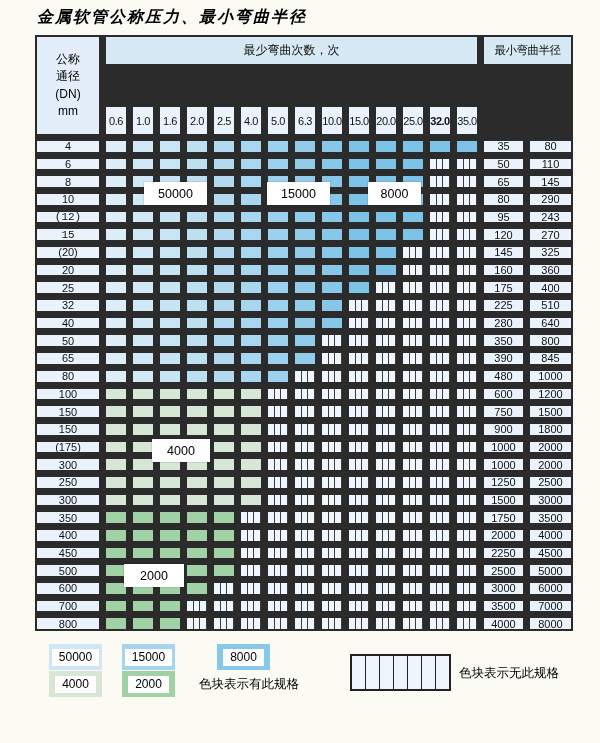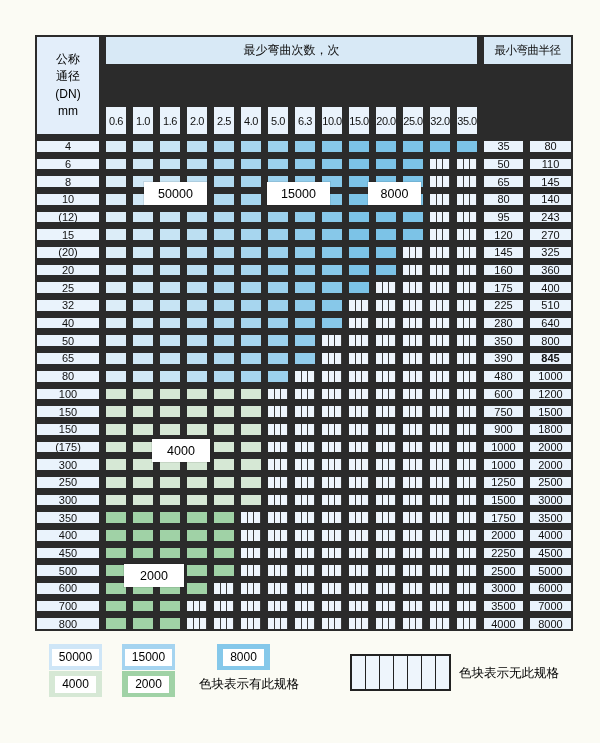--- a/index.html
+++ b/index.html
@@ -60,20 +60,21 @@
     border:2px solid #222;background-color:var(--stripe-bg);
     background-image:repeating-linear-gradient(90deg,transparent 0 12.7px,#222 12.7px 14px);
   }
   .legend-no-text{position:absolute;left:459px;top:665px;font-size:12.5px;color:#000;}
 </style>
 </head>
 <body>
 
 <div class="page">
 
+  <div class="title">金属软管公称压力、最小弯曲半径</div>
 
   <div class="spec-table" id="spec-table">
     <div class="dn-head" id="dn-head">
         <div>公称</div>
         <div>通径</div>
         <div>(DN)</div>
         <div>mm</div>
       </div>
     <div class="hc r1 radius-head">最小弯曲半径</div>
     <div class="hc r1 bend-head">最少弯曲次数，次</div>
@@ -83,21 +84,21 @@
       <div class="hc r3" style="grid-area: 3 / 4;">1.6</div>
       <div class="hc r3" style="grid-area: 3 / 5;">2.0</div>
       <div class="hc r3" style="grid-area: 3 / 6;">2.5</div>
       <div class="hc r3" style="grid-area: 3 / 7;">4.0</div>
       <div class="hc r3" style="grid-area: 3 / 8;">5.0</div>
       <div class="hc r3" style="grid-area: 3 / 9;">6.3</div>
       <div class="hc r3" style="grid-area: 3 / 10;">10.0</div>
       <div class="hc r3" style="grid-area: 3 / 11;">15.0</div>
       <div class="hc r3" style="grid-area: 3 / 12;">20.0</div>
       <div class="hc r3" style="grid-area: 3 / 13;">25.0</div>
-      <div class="hc r3" style="grid-area: 3 / 14;">32.0</div>
+      <div class="hc r3" style="grid-area: 3 / 14; font-weight: bold;">32.0</div>
       <div class="hc r3" style="grid-area: 3 / 15;">35.0</div>
       <div class="dn-cell" style="grid-area: 4 / 1;">4</div>
       <div class="spec-cell" style="grid-area: 4 / 2; background: rgb(220, 237, 248);"></div>
       <div class="spec-cell" style="grid-area: 4 / 3; background: rgb(209, 232, 246);"></div>
       <div class="spec-cell" style="grid-area: 4 / 4; background: rgb(199, 228, 244);"></div>
       <div class="spec-cell" style="grid-area: 4 / 5; background: rgb(188, 223, 242);"></div>
       <div class="spec-cell" style="grid-area: 4 / 6; background: rgb(177, 218, 240);"></div>
       <div class="spec-cell" style="grid-area: 4 / 7; background: rgb(167, 214, 239);"></div>
       <div class="spec-cell" style="grid-area: 4 / 8; background: rgb(156, 209, 237);"></div>
       <div class="spec-cell" style="grid-area: 4 / 9; background: rgb(145, 204, 235);"></div>
@@ -152,39 +153,39 @@
       <div class="spec-cell" style="grid-area: 7 / 7; background: rgb(167, 214, 239);"></div>
       <div class="spec-cell" style="grid-area: 7 / 8; background: rgb(156, 209, 237);"></div>
       <div class="spec-cell" style="grid-area: 7 / 9; background: rgb(145, 204, 235);"></div>
       <div class="spec-cell" style="grid-area: 7 / 10; background: rgb(135, 200, 233);"></div>
       <div class="spec-cell" style="grid-area: 7 / 11; background: rgb(124, 195, 231);"></div>
       <div class="spec-cell" style="grid-area: 7 / 12; background: rgb(124, 195, 231);"></div>
       <div class="spec-cell" style="grid-area: 7 / 13; background: rgb(124, 195, 231);"></div>
       <div class="spec-cell striped" style="grid-area: 7 / 14;"></div>
       <div class="spec-cell striped" style="grid-area: 7 / 15;"></div>
       <div class="val-cell" style="grid-area: 7 / 16;">80</div>
-      <div class="val-cell" style="grid-area: 7 / 17;">140</div>
-      <div class="dn-cell" style="grid-area: 8 / 1;">(12)</div>
+      <div class="val-cell" style="grid-area: 7 / 17;">290</div>
+      <div class="dn-cell" style="grid-area: 8 / 1; font-family: Liberation Mono, monospace;">(12)</div>
       <div class="spec-cell" style="grid-area: 8 / 2; background: rgb(220, 237, 248);"></div>
       <div class="spec-cell" style="grid-area: 8 / 3; background: rgb(209, 232, 246);"></div>
       <div class="spec-cell" style="grid-area: 8 / 4; background: rgb(199, 228, 244);"></div>
       <div class="spec-cell" style="grid-area: 8 / 5; background: rgb(188, 223, 242);"></div>
       <div class="spec-cell" style="grid-area: 8 / 6; background: rgb(177, 218, 240);"></div>
       <div class="spec-cell" style="grid-area: 8 / 7; background: rgb(167, 214, 239);"></div>
       <div class="spec-cell" style="grid-area: 8 / 8; background: rgb(156, 209, 237);"></div>
       <div class="spec-cell" style="grid-area: 8 / 9; background: rgb(145, 204, 235);"></div>
       <div class="spec-cell" style="grid-area: 8 / 10; background: rgb(135, 200, 233);"></div>
       <div class="spec-cell" style="grid-area: 8 / 11; background: rgb(124, 195, 231);"></div>
       <div class="spec-cell" style="grid-area: 8 / 12; background: rgb(124, 195, 231);"></div>
       <div class="spec-cell" style="grid-area: 8 / 13; background: rgb(124, 195, 231);"></div>
       <div class="spec-cell striped" style="grid-area: 8 / 14;"></div>
       <div class="spec-cell striped" style="grid-area: 8 / 15;"></div>
       <div class="val-cell" style="grid-area: 8 / 16;">95</div>
       <div class="val-cell" style="grid-area: 8 / 17;">243</div>
-      <div class="dn-cell" style="grid-area: 9 / 1;">15</div>
+      <div class="dn-cell" style="grid-area: 9 / 1; font-family: Liberation Mono, monospace;">15</div>
       <div class="spec-cell" style="grid-area: 9 / 2; background: rgb(220, 237, 248);"></div>
       <div class="spec-cell" style="grid-area: 9 / 3; background: rgb(209, 232, 246);"></div>
       <div class="spec-cell" style="grid-area: 9 / 4; background: rgb(199, 228, 244);"></div>
       <div class="spec-cell" style="grid-area: 9 / 5; background: rgb(188, 223, 242);"></div>
       <div class="spec-cell" style="grid-area: 9 / 6; background: rgb(177, 218, 240);"></div>
       <div class="spec-cell" style="grid-area: 9 / 7; background: rgb(167, 214, 239);"></div>
       <div class="spec-cell" style="grid-area: 9 / 8; background: rgb(156, 209, 237);"></div>
       <div class="spec-cell" style="grid-area: 9 / 9; background: rgb(145, 204, 235);"></div>
       <div class="spec-cell" style="grid-area: 9 / 10; background: rgb(135, 200, 233);"></div>
       <div class="spec-cell" style="grid-area: 9 / 11; background: rgb(124, 195, 231);"></div>
@@ -305,21 +306,21 @@
       <div class="spec-cell" style="grid-area: 16 / 7; background: rgb(167, 214, 239);"></div>
       <div class="spec-cell" style="grid-area: 16 / 8; background: rgb(156, 209, 237);"></div>
       <div class="spec-cell" style="grid-area: 16 / 9; background: rgb(145, 204, 235);"></div>
       <div class="spec-cell striped" style="grid-area: 16 / 10;"></div>
       <div class="spec-cell striped" style="grid-area: 16 / 11;"></div>
       <div class="spec-cell striped" style="grid-area: 16 / 12;"></div>
       <div class="spec-cell striped" style="grid-area: 16 / 13;"></div>
       <div class="spec-cell striped" style="grid-area: 16 / 14;"></div>
       <div class="spec-cell striped" style="grid-area: 16 / 15;"></div>
       <div class="val-cell" style="grid-area: 16 / 16;">390</div>
-      <div class="val-cell" style="grid-area: 16 / 17; font-weight: bold;">845</div>
+      <div class="val-cell" style="grid-area: 16 / 17;">845</div>
       <div class="dn-cell" style="grid-area: 17 / 1;">80</div>
       <div class="spec-cell" style="grid-area: 17 / 2; background: rgb(220, 237, 248);"></div>
       <div class="spec-cell" style="grid-area: 17 / 3; background: rgb(209, 232, 246);"></div>
       <div class="spec-cell" style="grid-area: 17 / 4; background: rgb(199, 228, 244);"></div>
       <div class="spec-cell" style="grid-area: 17 / 5; background: rgb(188, 223, 242);"></div>
       <div class="spec-cell" style="grid-area: 17 / 6; background: rgb(177, 218, 240);"></div>
       <div class="spec-cell" style="grid-area: 17 / 7; background: rgb(167, 214, 239);"></div>
       <div class="spec-cell" style="grid-area: 17 / 8; background: rgb(156, 209, 237);"></div>
       <div class="spec-cell striped" style="grid-area: 17 / 9;"></div>
       <div class="spec-cell striped" style="grid-area: 17 / 10;"></div>

